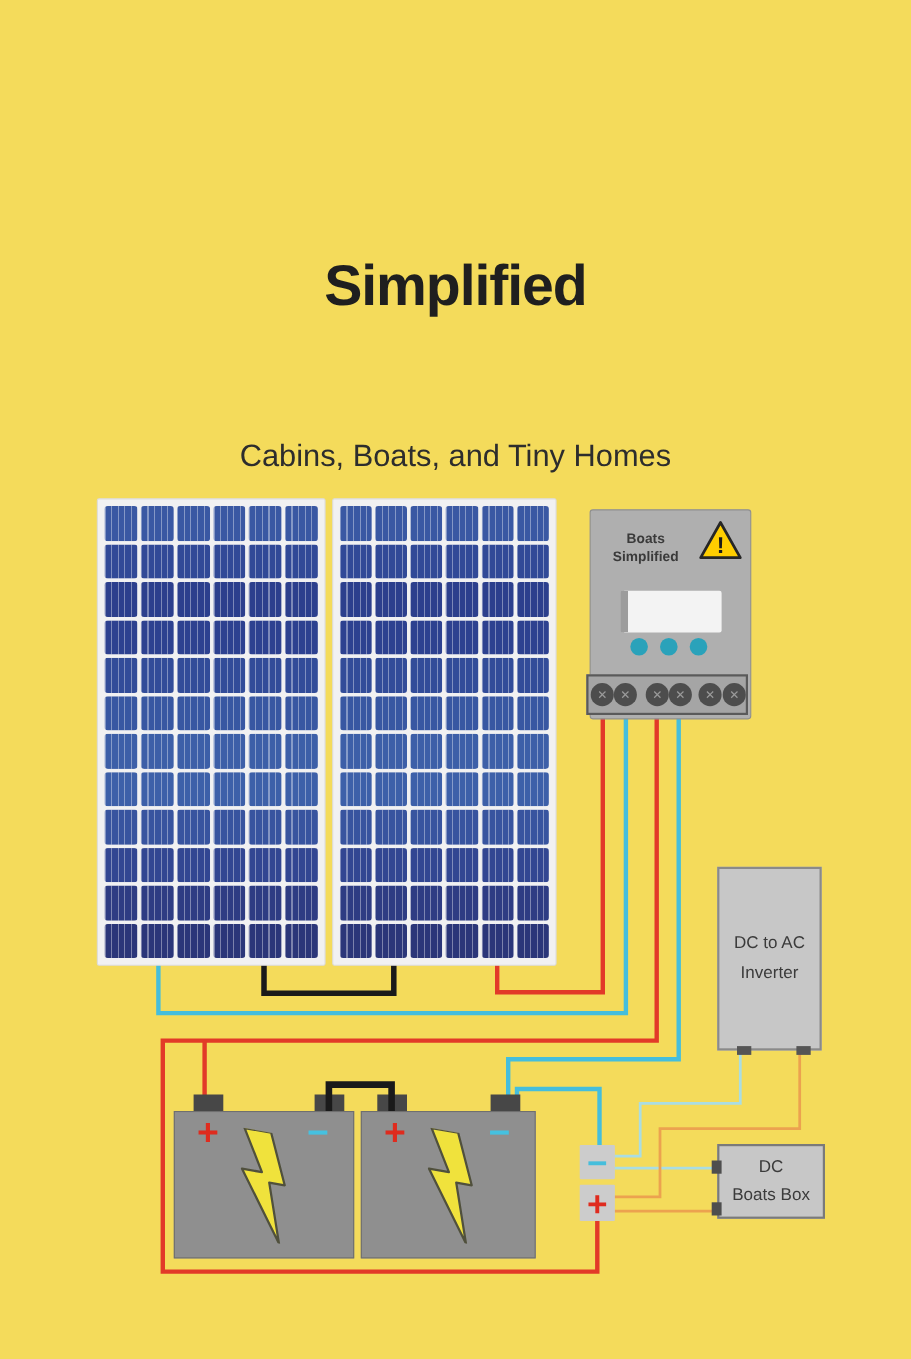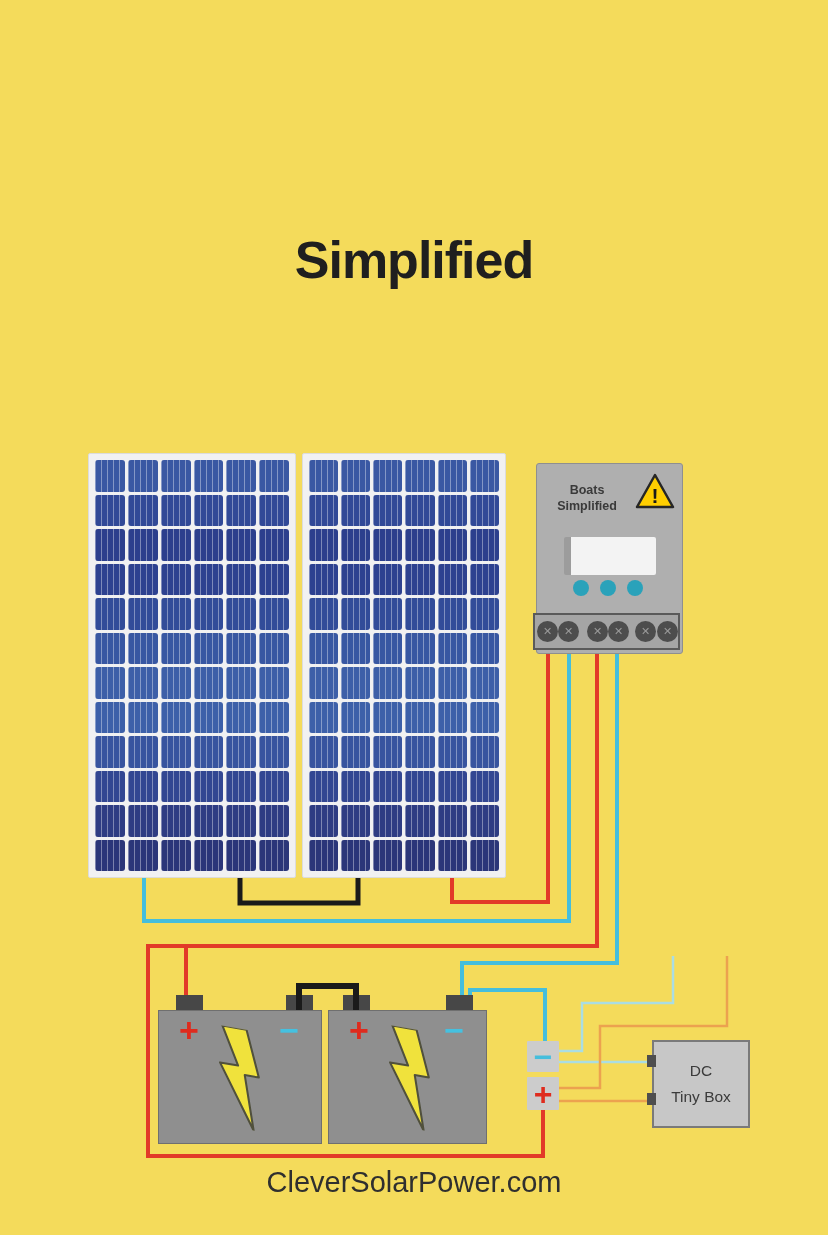--- a/index.html
+++ b/index.html
@@ -39,21 +39,21 @@
   .btnrow{left:36px;top:116px;width:80px;display:flex;gap:11px;}
   .btn{width:16px;height:16px;border-radius:50%;background:#2AA2BA;}
   .strip{left:533px;top:613px;width:147px;height:37px;background:#A5A5A5;border:2px solid #5A5A5A;box-sizing:border-box;}
   .screw{position:absolute;top:6px;width:21px;height:21px;border-radius:50%;background:#4D4D4D;color:#9A9A9A;
          font-size:11px;display:flex;align-items:center;justify-content:center;}
   
   .graybox{background:#C7C7C7;border:2px solid #8A8A8A;box-sizing:border-box;color:#3B3B3B;
            display:flex;flex-direction:column;align-items:center;justify-content:center;
            font-size:15.5px;line-height:1.7;text-align:center;}
   .inverter{left:652px;top:788px;width:95px;height:167px;}
-  .fusebox{left:652px;top:1040px;width:98px;height:88px;border-color:#7A7A7A;}
+  .fusebox{left:652px;top:1040px;width:98px;height:68px;border-color:#7A7A7A;}
   .term-b{position:absolute;bottom:-6px;width:13px;height:8px;background:#555;}
   .term-l{position:absolute;left:-7px;width:9px;height:12px;background:#4E4E4E;}
   
   .bus{width:32px;background:#CCCCCC;border-radius:1px;display:flex;align-items:center;justify-content:center;
        font-size:32px;font-weight:bold;line-height:1;}
   .bus-neg{left:527px;top:1041px;height:31px;color:var(--wire-negative,#45BEDC);}
   .bus-pos{left:527px;top:1077px;height:33px;color:var(--sign-positive,#DF2B1E);}
   
   .battery{background:#8F8F8F;border:1px solid #6F6F6F;}
   .bat1{left:158px;top:1010px;width:162px;height:132px;}
@@ -77,20 +77,21 @@
     <polyline class="w-pos" points="186,946 186,1002"></polyline>
     <polyline class="w-neg" points="617,650 617,963 462,963 462,1002"></polyline>
     <polyline class="w-neg" points="470,1002 470,990 545,990 545,1043"></polyline>
     <polyline class="w-ineg" points="558,1051 582,1051 582,1003 673,1003 673,956"></polyline>
     <polyline class="w-ineg" points="558,1062 649,1062"></polyline>
     <polyline class="w-ipos" points="558,1088 600,1088 600,1026 727,1026 727,956"></polyline>
     <polyline class="w-ipos" points="558,1101 649,1101"></polyline>
   </svg>
 
   <div class="abs title t3">Simplified</div>
+  <div class="abs sub s2">Cabins, Boats, and Tiny Homes</div>
 
   <div class="abs panel" style="left:88px;top:453px;width:206px;height:423px;">
     <div class="panel-grid" style="grid-template-columns: repeat(6, 1fr); grid-template-rows: repeat(12, 1fr);">
         <div class="cell" style="background-color: rgb(58, 88, 163);"></div>
         <div class="cell" style="background-color: rgb(58, 88, 163);"></div>
         <div class="cell" style="background-color: rgb(58, 88, 163);"></div>
         <div class="cell" style="background-color: rgb(58, 88, 163);"></div>
         <div class="cell" style="background-color: rgb(58, 88, 163);"></div>
         <div class="cell" style="background-color: rgb(58, 88, 163);"></div>
         <div class="cell" style="background-color: rgb(49, 73, 151);"></div>
@@ -256,24 +257,30 @@
   </div>
   <div class="abs strip">
       <div class="screw" style="left: 2px;">✕</div>
       <div class="screw" style="left: 23px;">✕</div>
       <div class="screw" style="left: 52px;">✕</div>
       <div class="screw" style="left: 73px;">✕</div>
       <div class="screw" style="left: 100px;">✕</div>
       <div class="screw" style="left: 122px;">✕</div>
     </div>
 
+  <div class="abs graybox inverter">
+    <span>DC to AC</span>
+    <span>Inverter</span>
+    <i class="term-b" style="left:16px;"></i>
+    <i class="term-b" style="left:70px;"></i>
+  </div>
 
   <div class="abs graybox fusebox">
     <span>DC</span>
-    <span>Tiny Box</span>
+    <span>Boats Box</span>
     <i class="term-l" style="top:13px;"></i>
     <i class="term-l" style="top:51px;"></i>
   </div>
 
   <div class="abs bus bus-neg">
     <span>−</span>
   </div>
   <div class="abs bus bus-pos">
     <span>+</span>
   </div>
@@ -294,14 +301,13 @@
     </svg>
   </div>
   <div class="abs battery bat2">
     <span class="sign sign-pos">+</span>
     <span class="sign sign-neg">−</span>
     <svg class="bolt" width="70" height="98" viewBox="0 0 64 96">
       <polygon points="32,0 52,44 38,44 56,96 12,36 30,36 8,0" fill="#F0E23C" stroke="#50503C" stroke-width="2" stroke-linejoin="round"></polygon>
     </svg>
   </div>
 
-  <div class="abs footer">CleverSolarPower.com</div>
 </div>
 
 </body></html>

